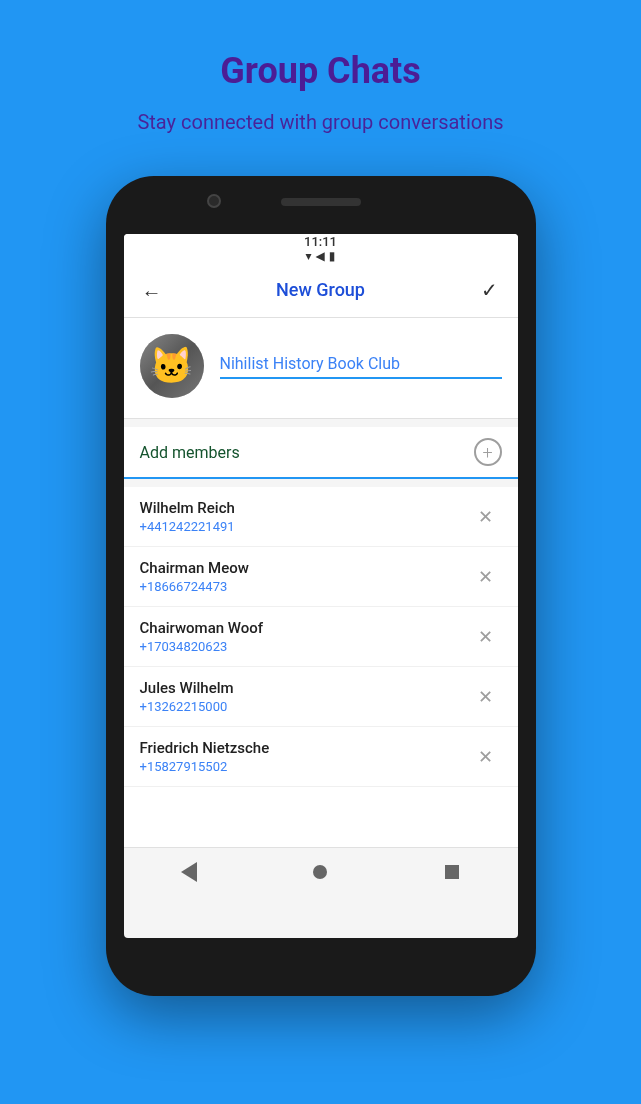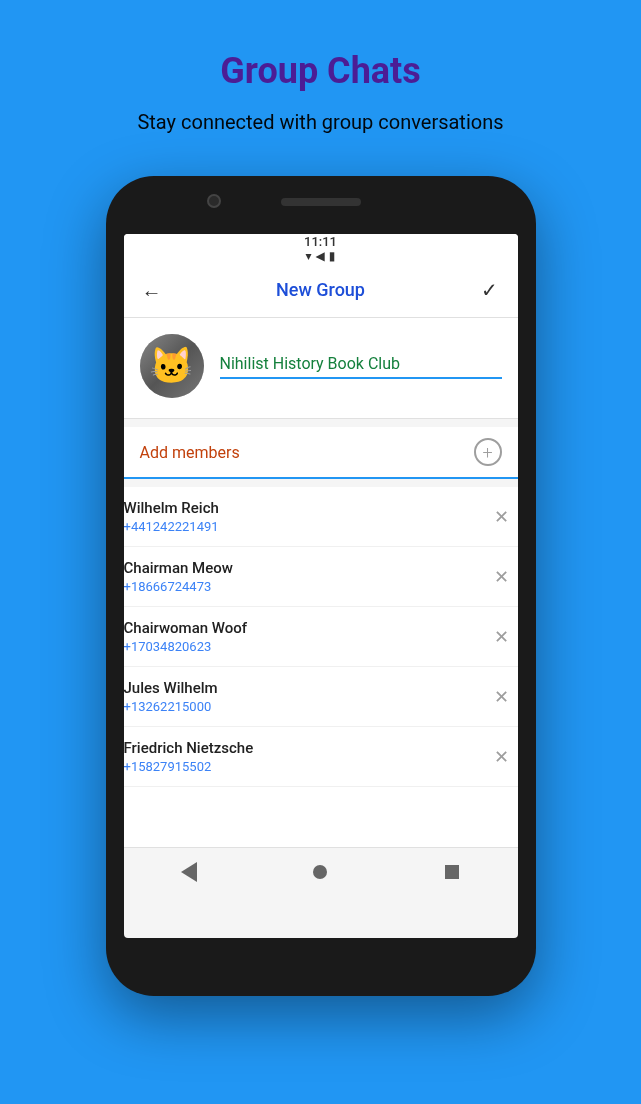--- a/index.html
+++ b/index.html
@@ -25,21 +25,21 @@
       font-size: 36px;
       font-weight: 700;
       margin-bottom: 16px;
       color: #4c1d95;
     }
 
     .header-subtitle {
       font-size: 20px;
       font-weight: 400;
       line-height: 1.4;
-      color: #000000;
+      color: #4c1d95;
       opacity: 0.95;
     }
 
     .phone-container {
       position: relative;
       width: 430px;
       height: 820px;
       margin-top: 10px;
     }
 
@@ -169,39 +169,39 @@
     }
 
     .group-name-input-wrapper {
       flex: 1;
       border-bottom: 2px solid #2196F3;
       padding-bottom: 4px;
     }
 
     .group-name-text {
       font-size: 16px;
-      color: #15803d;
+      color: #3b82f6;
       font-weight: 400;
     }
 
     
     .add-members-section {
       background: white;
       padding: 0 16px;
       margin-top: 8px;
       display: flex;
       align-items: center;
       height: 52px;
       border-bottom: 2px solid #2196F3;
     }
 
     .add-members-input {
       flex: 1;
       font-size: 16px;
-      color: #c2410c;
+      color: #14532d;
     }
 
     .add-icon {
       width: 28px;
       height: 28px;
       border: 2px solid #9e9e9e;
       border-radius: 50%;
       display: flex;
       align-items: center;
       justify-content: center;
@@ -213,21 +213,21 @@
 
     
     .members-list {
       background: white;
       margin-top: 8px;
     }
 
     .member-item {
       display: flex;
       align-items: center;
-      padding: 12px 0;
+      padding: 12px 16px;
       border-bottom: 1px solid #f0f0f0;
       cursor: pointer;
     }
 
     .member-info {
       flex: 1;
     }
 
     .member-name {
       font-size: 15px;

